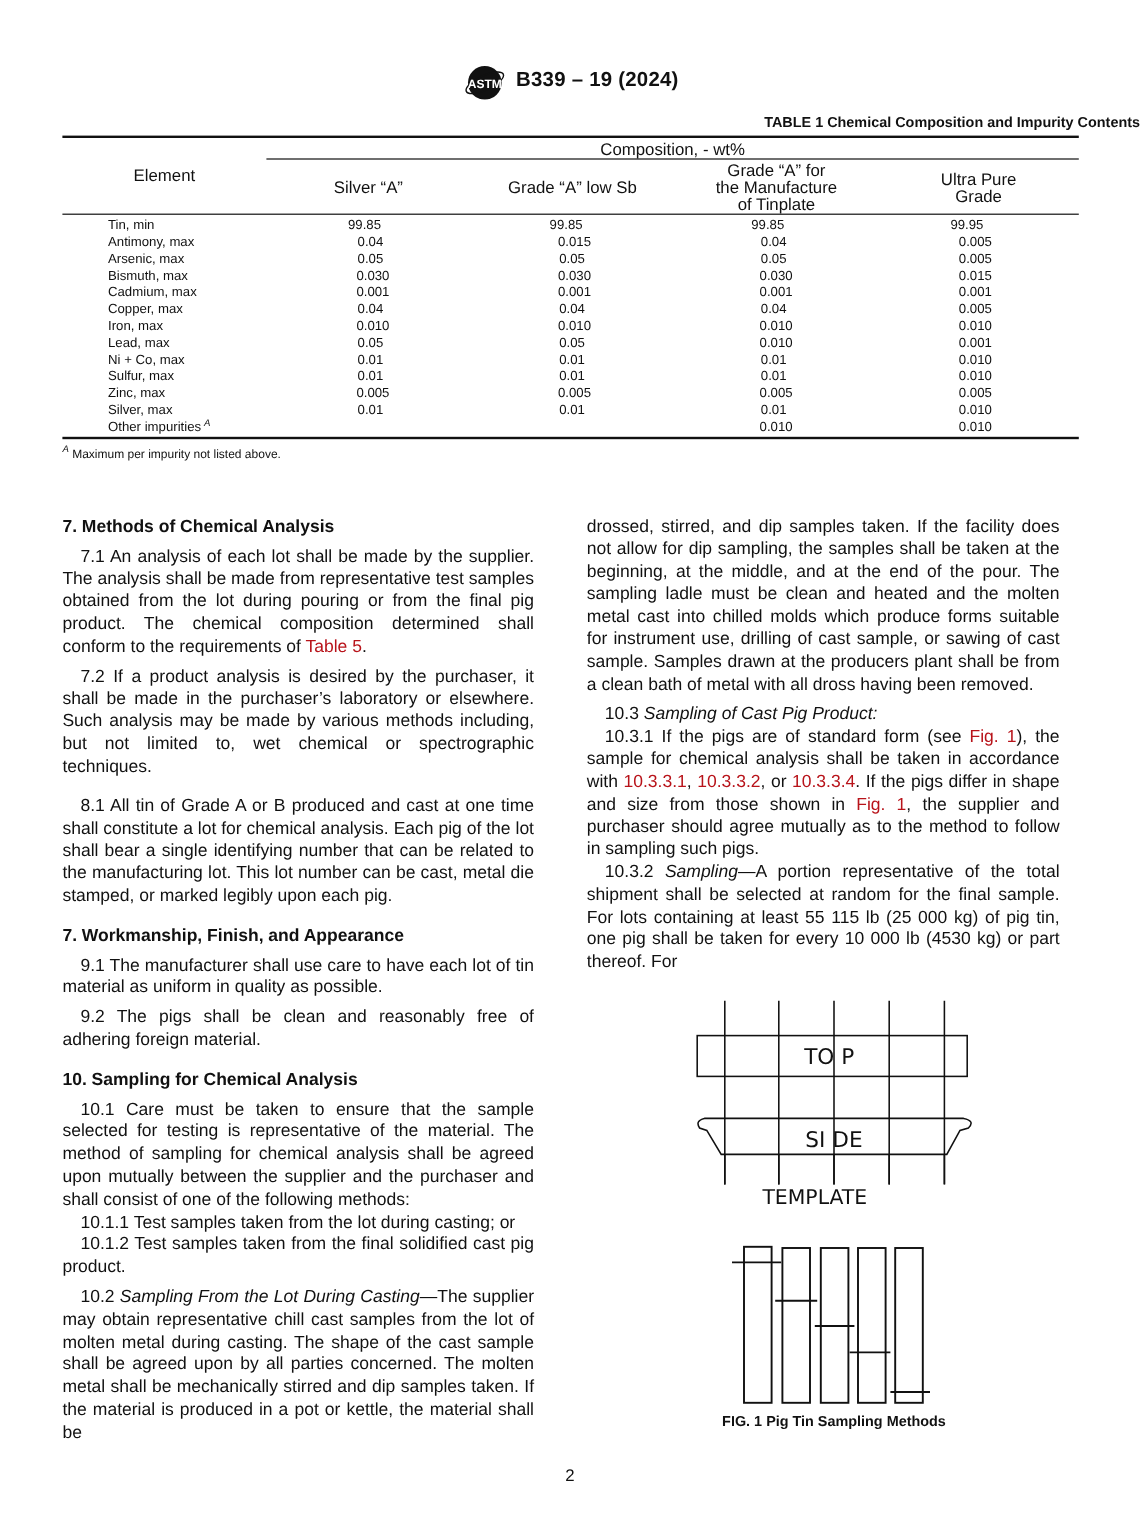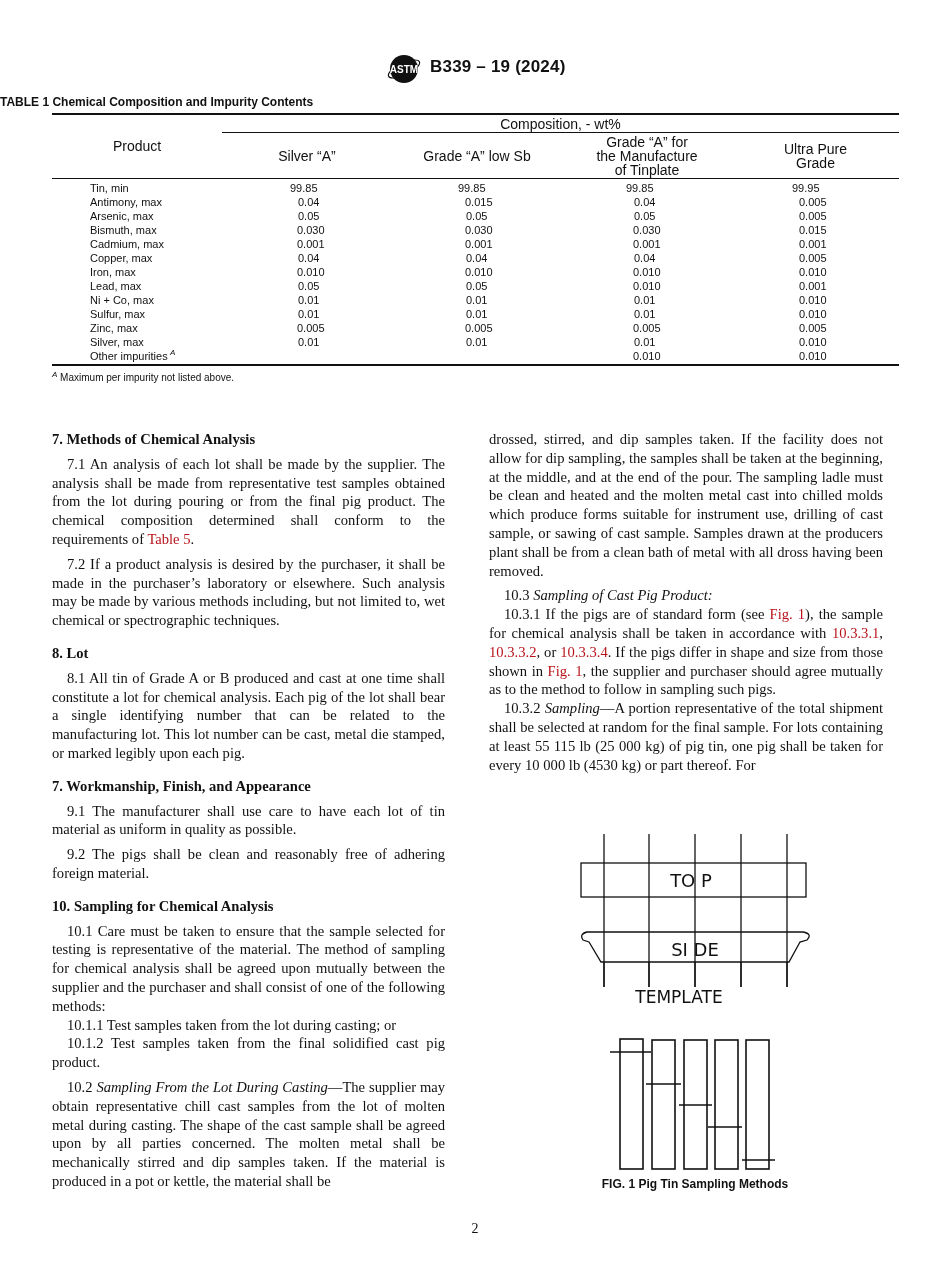--- a/index.html
+++ b/index.html
@@ -1,25 +1,25 @@
 <!DOCTYPE html>
 <html><head>
 <meta charset="utf-8">
 <style>
   html, body { margin: 0; padding: 0; background: #ffffff; }
   body { width: 950px; height: 1272px; position: relative; overflow: hidden; color: #111; }
   .sans { font-family: "Liberation Sans", "DejaVu Sans", sans-serif; }
-  .serif { font-family: Liberation Serif, serif; }
+  .serif { font-family: Liberation Sans, sans-serif; }
 
   
   .header { position: absolute; top: 54px; left: 0; width: 922px; height: 30px; }
   .logo { position: absolute; left: 386px; top: 0; width: 36px; height: 30px; }
   .doc-id { position: absolute; left: 430px; top: 3px; font-size: 17px; font-weight: bold; letter-spacing: 0.2px; }
 
-  .table-title { position: absolute; top: 95px; left: 0; width: 950px; text-align: left; font-size: 12px; font-weight: bold; }
+  .table-title { position: absolute; top: 95px; left: 0; width: 950px; text-align: right; font-size: 12px; font-weight: bold; }
 
   
   .tbl { position: absolute; left: 52px; top: 112px; width: 847px; }
   .rule-thick { position: absolute; left: 0; width: 847px; height: 0; border-top: 2px solid #111; }
   .rule-thin { position: absolute; height: 0; border-top: 1px solid #111; }
   .hdr-cell { position: absolute; font-size: 14px; text-align: center; line-height: 14px; }
   .row { position: absolute; left: 0; width: 847px; height: 14px; font-size: 11px; line-height: 14px; }
   .row .el { position: absolute; left: 38px; }
   .row .v { position: absolute; }
   .row .el sup, .footnote sup { font-style: italic; font-size: 8px; }
@@ -51,21 +51,21 @@
     <ellipse cx="18" cy="15" rx="17" ry="6" fill="none" stroke="#111" stroke-width="1.2" transform="rotate(-25 18 15)"></ellipse>
     <text x="18" y="19" text-anchor="middle" font-family="Liberation Sans, sans-serif" font-size="10" font-weight="bold" fill="#fff">ASTM</text>
   </svg>
   <div class="doc-id sans">B339 – 19 (2024)</div>
 </div>
 
 <div class="table-title sans">TABLE 1 Chemical Composition and Impurity Contents</div>
 
 <div class="tbl sans">
   <div class="rule-thick" style="top:1px;"></div>
-  <div class="hdr-cell" style="left:0; top:27px; width:170px;">Product</div>
+  <div class="hdr-cell" style="left:0; top:27px; width:170px;">Element</div>
   <div class="hdr-cell" style="left:170px; top:5px; width:677px;">Composition, - wt%</div>
   <div class="rule-thin" style="left:170px; top:20px; width:677px;"></div>
 
   <div class="hdr-cell" style="left:170px; top:37px; width:170px;">Silver “A”</div>
   <div class="hdr-cell" style="left:340px; top:37px; width:170px;">Grade “A” low Sb</div>
   <div class="hdr-cell" style="left:510px; top:23px; width:170px;">
     <div>Grade “A” for</div>
     <div>the Manufacture</div>
     <div>of Tinplate</div>
   </div>
@@ -173,21 +173,20 @@
   <div class="rule-thick" style="top:252px;"></div>
 </div>
 
 <div class="footnote sans"><sup>A</sup><span> Maximum per impurity not listed above.</span></div>
 
 <div class="col col-left serif">
   <div class="sec-h">7.  Methods of Chemical Analysis</div>
   <p class="p"><span>7.1  An analysis of each lot shall be made by the supplier. The analysis shall be made from representative test samples obtained from the lot during pouring or from the final pig product. The chemical composition determined shall conform to the requirements of </span><span class="link">Table 5</span><span>.</span></p>
   <p class="p">7.2  If a product analysis is desired by the purchaser, it shall be made in the purchaser’s laboratory or elsewhere. Such analysis may be made by various methods including, but not limited to, wet chemical or spectrographic techniques.</p>
   <div class="sec-gap"></div>
-  <div class="sec-h">8.  Lot</div>
   <p class="p">8.1  All tin of Grade A or B produced and cast at one time shall constitute a lot for chemical analysis. Each pig of the lot shall bear a single identifying number that can be related to the manufacturing lot. This lot number can be cast, metal die stamped, or marked legibly upon each pig.</p>
   <div class="sec-gap"></div>
   <div class="sec-h">7.  Workmanship, Finish, and Appearance</div>
   <p class="p">9.1  The manufacturer shall use care to have each lot of tin material as uniform in quality as possible.</p>
   <p class="p">9.2  The pigs shall be clean and reasonably free of adhering foreign material.</p>
   <div class="sec-gap"></div>
   <div class="sec-h">10.  Sampling for Chemical Analysis</div>
   <p class="p tight">10.1  Care must be taken to ensure that the sample selected for testing is representative of the material. The method of sampling for chemical analysis shall be agreed upon mutually between the supplier and the purchaser and shall consist of one of the following methods:</p>
   <p class="p tight">10.1.1  Test samples taken from the lot during casting; or</p>
   <p class="p">10.1.2  Test samples taken from the final solidified cast pig product.</p>

